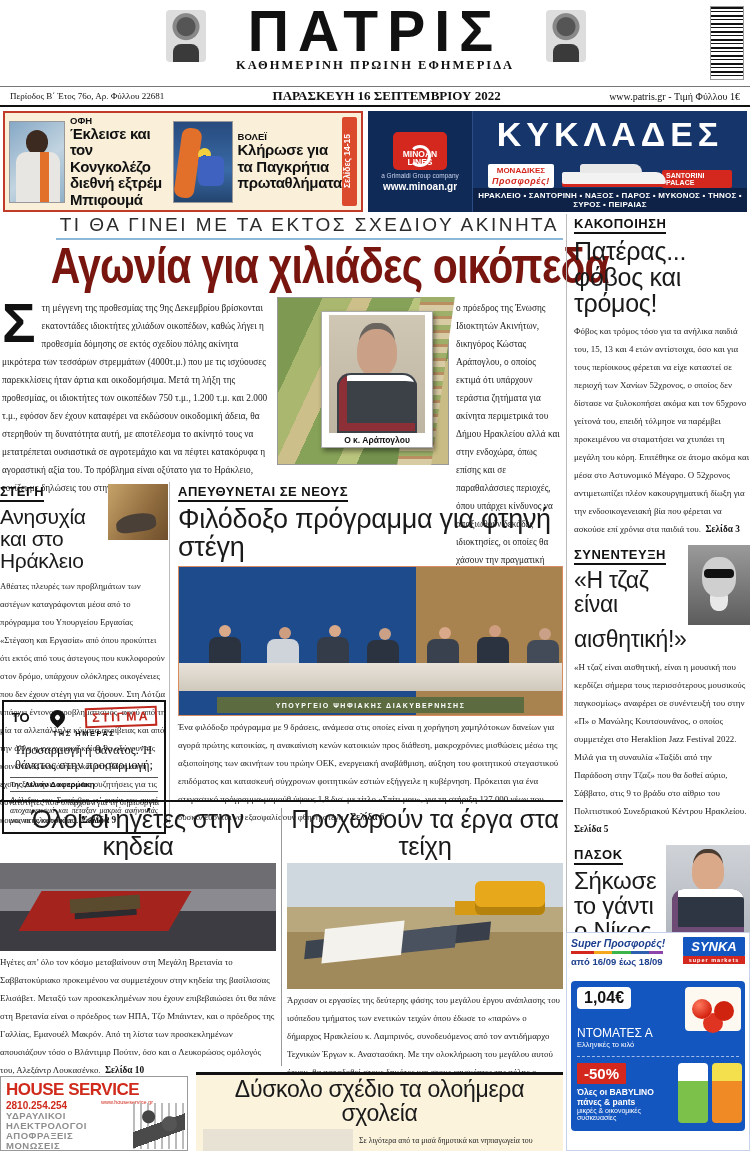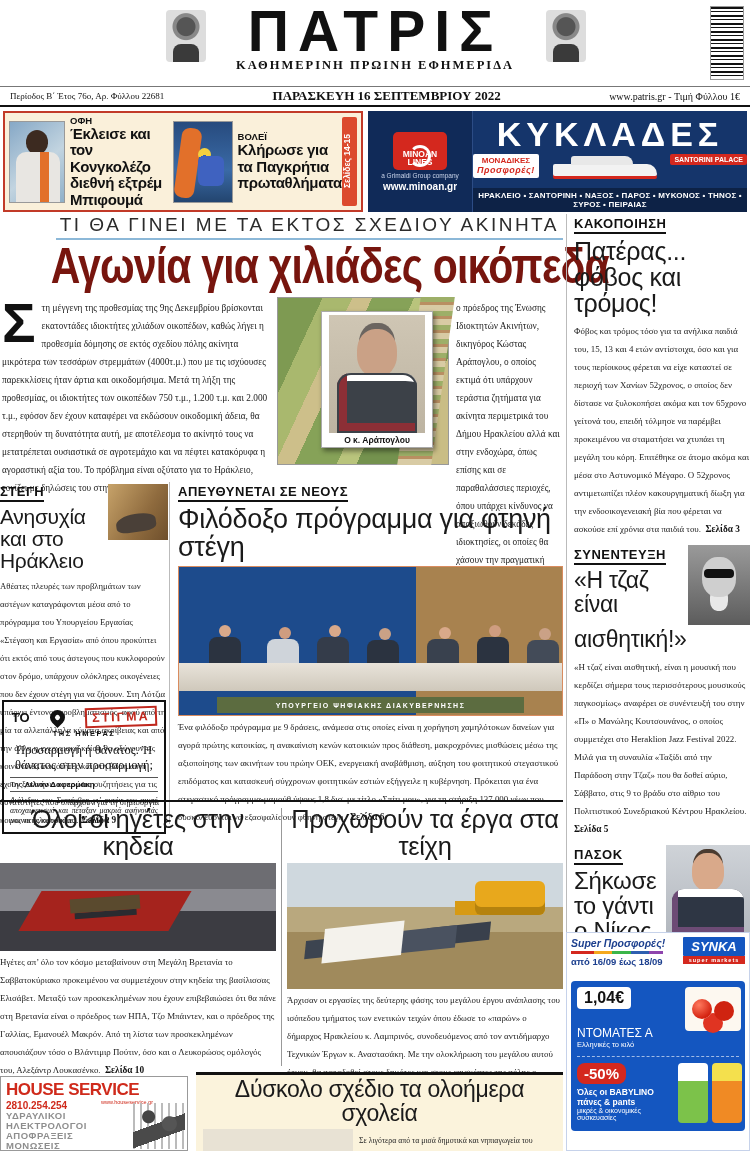--- a/index.html
+++ b/index.html
@@ -48,21 +48,21 @@
   
   .minoan{left:368px;top:111px;width:379px;height:101px;background:#15356b;box-sizing:border-box;display:flex;color:#fff}
   .mn-left{width:104px;border-right:1px solid #2c4c85;display:flex;flex-direction:column;align-items:center;justify-content:center;gap:2px;background:#102a58}
   .mn-logo{width:54px;height:38px;background:#d4281e;border-radius:5px;color:#fff;font-size:8.5px;font-weight:900;
     display:flex;align-items:flex-end;justify-content:center;line-height:1;padding-bottom:3px;box-sizing:border-box;text-align:center}
   .mn-logo:before{content:"";position:absolute;margin-top:-22px;width:16px;height:16px;border-radius:50%;border:3px solid #fff;border-left-color:transparent}
   .mn-grim{font-size:6.5px;color:#c7d2e8}
   .mn-site{font-size:10px;font-weight:bold}
   .mn-right{flex:1;display:flex;flex-direction:column;position:relative}
   .mn-title{text-align:center;font-size:34px;font-weight:bold;letter-spacing:5px;margin-top:4px}
-  .mn-mid{flex:1;display:flex;align-items:flex-start;justify-content:space-between;padding:0 0}
+  .mn-mid{flex:1;display:flex;align-items:flex-end;justify-content:space-between;padding:0 15px}
   .mn-offer{background:#fff;color:#d4281e;font-size:8px;font-weight:900;text-align:center;padding:2px 4px;border-radius:2px;line-height:1.15}
   .mn-offer i{display:block;font-size:9px;letter-spacing:.5px}
   .ferry{position:relative;width:120px;height:26px}
   .ferry:before{content:"";position:absolute;left:8px;top:10px;width:104px;height:12px;background:#f2f2f2;border-radius:2px 10px 2px 2px;
     box-shadow:0 3px 0 #d4281e}
   .ferry:after{content:"";position:absolute;left:26px;top:2px;width:62px;height:9px;background:#e8e8e8;border-radius:3px 8px 0 0}
   .mn-ship{background:#d4281e;color:#fff;font-size:7px;font-weight:900;padding:2px 4px;border-radius:2px}
   .mn-ports{background:#0d2246;font-size:8px;font-weight:bold;text-align:center;padding:3px 0;letter-spacing:.2px}
 
   
@@ -112,21 +112,21 @@
   .sy-logo .w{display:block;background:#1456c0;color:#fff;font-weight:900;font-style:italic;font-size:13px;padding:2px 0;border-radius:1px}
   .sy-logo .r{display:block;background:#d4281e;color:#fff;font-size:5.5px;font-weight:bold;letter-spacing:1px;padding:1px 0}
   .sy-panel{background:#1456c0;border-radius:4px;margin-top:2px;padding:6px;height:150px;box-sizing:border-box;color:#fff;position:relative}
   .sy-price{display:inline-block;background:#fff;color:#111;font-weight:900;font-size:16px;border-radius:4px;padding:2px 7px}
   .sy-name{font-size:12px;font-weight:400;margin-top:17px}
   .sy-sub{font-size:7.5px}
   .ph-tomato{position:absolute;right:4px;top:6px;width:56px;height:44px;background:#fdf8f0;border-radius:4px}
   .ph-tomato:before{content:"";position:absolute;left:7px;top:12px;width:20px;height:20px;border-radius:50%;background:radial-gradient(circle at 35% 30%,#ff7a5e,#d42311 70%);
     box-shadow:22px 2px 0 0 #cf2310,11px 14px 0 0 #e03422}
   .sy-div{border-top:1px dashed rgba(255,255,255,.6);margin:7px 0 6px}
-  .sy-disc{display:inline-block;background:#d4281e;color:#fff;font-weight:900;font-size:15px;border-radius:8px;padding:2px 7px}
+  .sy-disc{display:inline-block;background:#d4281e;color:#fff;font-weight:900;font-size:15px;border-radius:1px;padding:2px 7px}
   .sy-it2name{font-size:8.5px;font-weight:900;margin-top:3px;width:100px}
   .sy-it2sub{font-size:7px;width:98px}
   .ph-packs{position:absolute;right:3px;bottom:6px;width:64px;height:64px}
   .ph-packs:before{content:"";position:absolute;left:0;top:2px;width:30px;height:60px;border-radius:4px;background:linear-gradient(#fff 0 30%,#7cc24a 30% 100%)}
   .ph-packs:after{content:"";position:absolute;right:0;top:2px;width:30px;height:60px;border-radius:4px;background:linear-gradient(#f4e04d 0 30%,#f08a24 30% 100%)}
 
   
   .stegi{left:0;top:482px;width:168px}
   .stegi .hl{font-size:21px;margin:4px 0}
   .ph-stegi{float:right;width:60px;height:56px;margin:2px 0 2px 4px;background:linear-gradient(120deg,#c7a36a,#8f6b3e 60%,#6e4f2c);position:relative}

